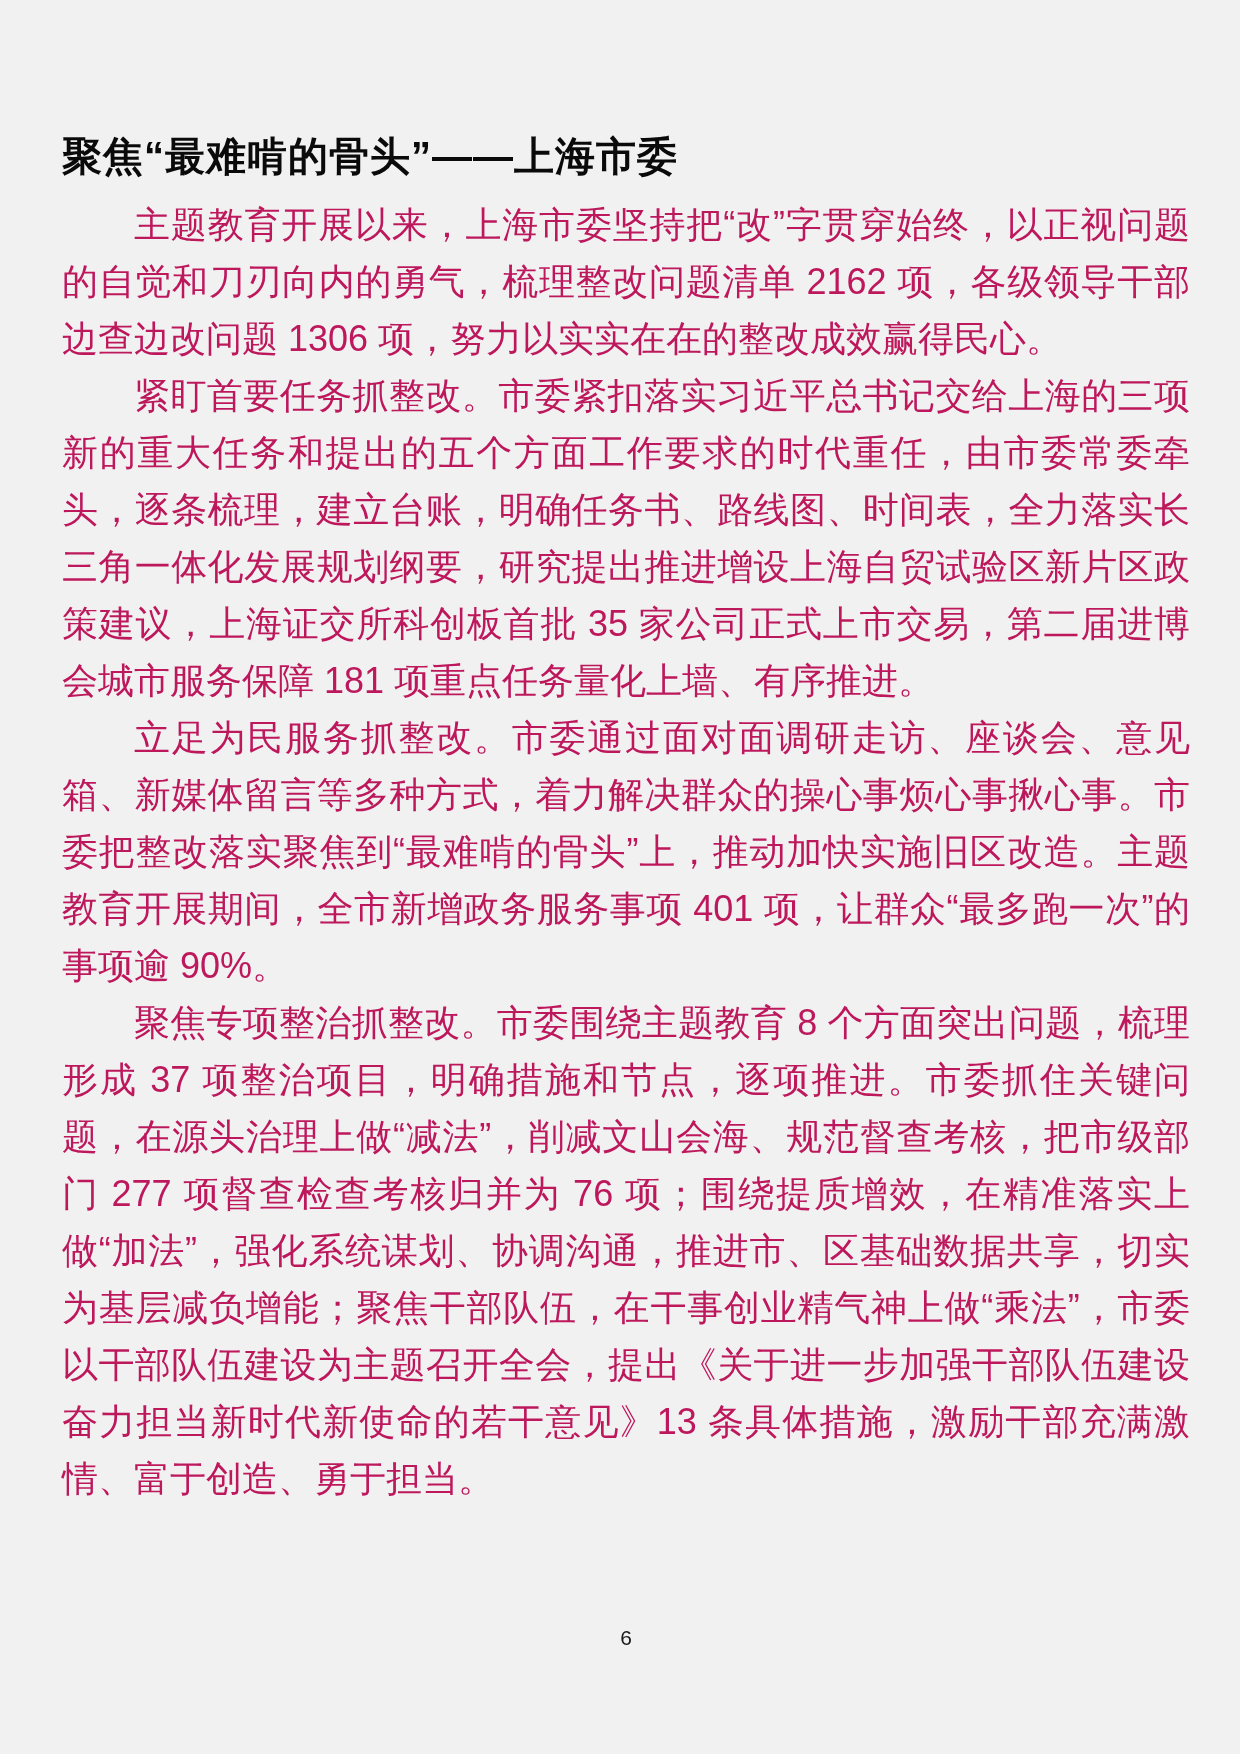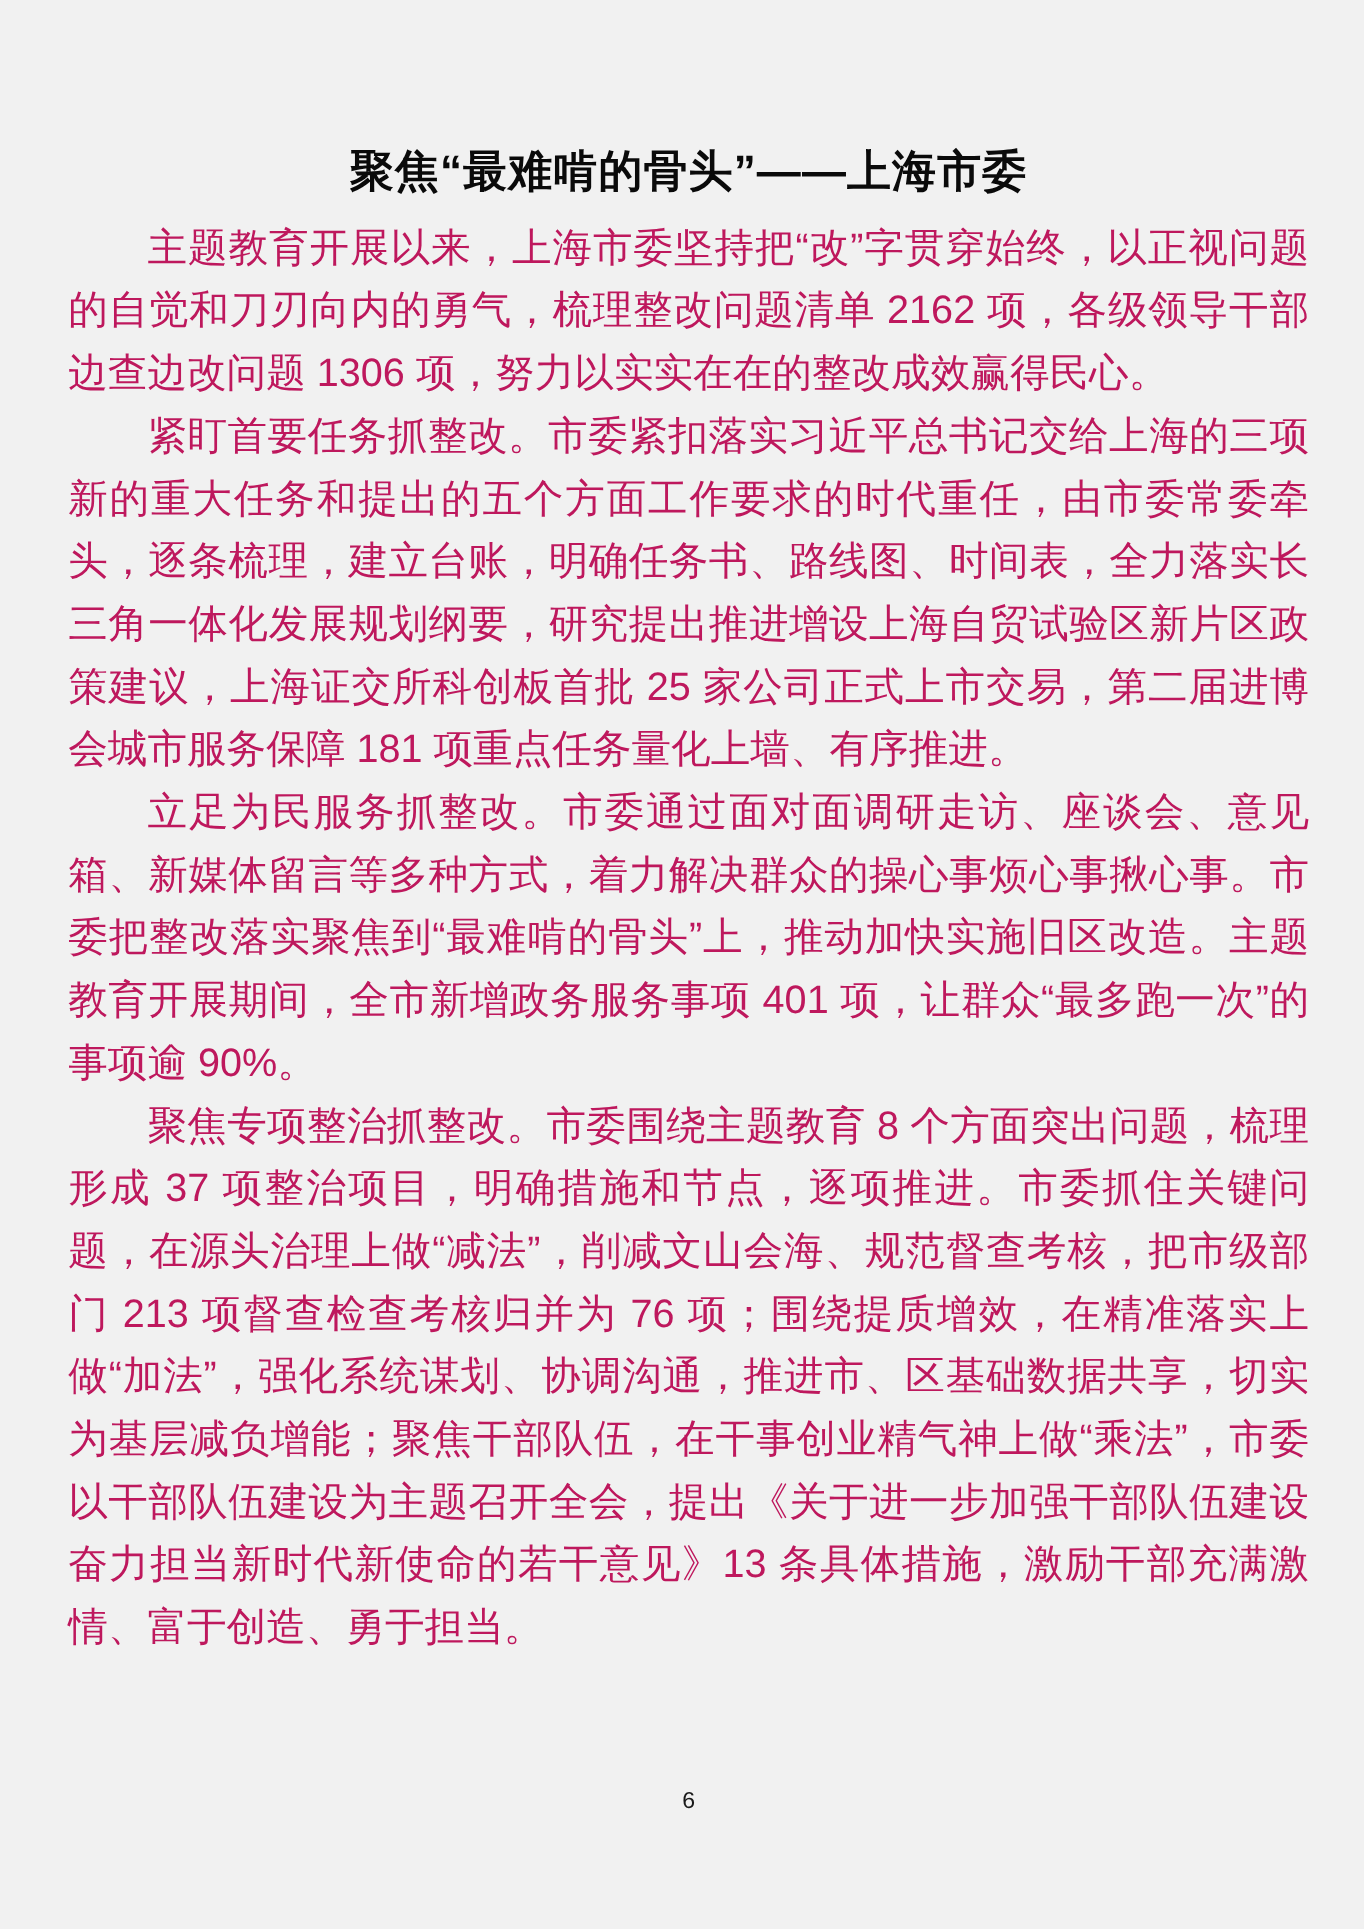--- a/index.html
+++ b/index.html
@@ -16,21 +16,20 @@
     color: #0d0d0d;
     padding: 130px 50px 0 62px;
     font-family: "Liberation Sans", "DejaVu Sans", sans-serif;
     overflow: hidden;
   }
   .doc-title {
     margin: 0 0 14px 0;
     font-size: 40px;
     line-height: 52px;
     font-weight: 700;
-    text-align: center;
     letter-spacing: 1px;
     color: #0a0a0a;
   }
   .doc-body p {
     margin: 0;
     font-size: 36px;
     line-height: 57px;
     text-align: justify;
     text-justify: inter-ideograph;
     text-indent: 2em;
@@ -48,19 +47,19 @@
   }
 </style>
 </head>
 <body>
 
 <div class="page">
   <h1 class="doc-title">聚焦“最难啃的骨头”——上海市委</h1>
 
   <div class="doc-body">
     <p>主题教育开展以来，上海市委坚持把“改”字贯穿始终，以正视问题的自觉和刀刃向内的勇气，梳理整改问题清单 2162 项，各级领导干部边查边改问题 1306 项，努力以实实在在的整改成效赢得民心。</p>
-    <p>紧盯首要任务抓整改。市委紧扣落实习近平总书记交给上海的三项新的重大任务和提出的五个方面工作要求的时代重任，由市委常委牵头，逐条梳理，建立台账，明确任务书、路线图、时间表，全力落实长三角一体化发展规划纲要，研究提出推进增设上海自贸试验区新片区政策建议，上海证交所科创板首批 25 家公司正式上市交易，第二届进博会城市服务保障 181 项重点任务量化上墙、有序推进。</p>
+    <p>紧盯首要任务抓整改。市委紧扣落实习近平总书记交给上海的三项新的重大任务和提出的五个方面工作要求的时代重任，由市委常委牵头，逐条梳理，建立台账，明确任务书、路线图、时间表，全力落实长三角一体化发展规划纲要，研究提出推进增设上海自贸试验区新片区政策建议，上海证交所科创板首批 35 家公司正式上市交易，第二届进博会城市服务保障 181 项重点任务量化上墙、有序推进。</p>
     <p>立足为民服务抓整改。市委通过面对面调研走访、座谈会、意见箱、新媒体留言等多种方式，着力解决群众的操心事烦心事揪心事。市委把整改落实聚焦到“最难啃的骨头”上，推动加快实施旧区改造。主题教育开展期间，全市新增政务服务事项 401 项，让群众“最多跑一次”的事项逾 90%。</p>
-    <p>聚焦专项整治抓整改。市委围绕主题教育 8 个方面突出问题，梳理形成 37 项整治项目，明确措施和节点，逐项推进。市委抓住关键问题，在源头治理上做“减法”，削减文山会海、规范督查考核，把市级部门 213 项督查检查考核归并为 76 项；围绕提质增效，在精准落实上做“加法”，强化系统谋划、协调沟通，推进市、区基础数据共享，切实为基层减负增能；聚焦干部队伍，在干事创业精气神上做“乘法”，市委以干部队伍建设为主题召开全会，提出《关于进一步加强干部队伍建设奋力担当新时代新使命的若干意见》13 条具体措施，激励干部充满激情、富于创造、勇于担当。</p>
+    <p>聚焦专项整治抓整改。市委围绕主题教育 8 个方面突出问题，梳理形成 37 项整治项目，明确措施和节点，逐项推进。市委抓住关键问题，在源头治理上做“减法”，削减文山会海、规范督查考核，把市级部门 277 项督查检查考核归并为 76 项；围绕提质增效，在精准落实上做“加法”，强化系统谋划、协调沟通，推进市、区基础数据共享，切实为基层减负增能；聚焦干部队伍，在干事创业精气神上做“乘法”，市委以干部队伍建设为主题召开全会，提出《关于进一步加强干部队伍建设奋力担当新时代新使命的若干意见》13 条具体措施，激励干部充满激情、富于创造、勇于担当。</p>
   </div>
 
   <div class="page-number">6</div>
 </div>
 
 </body></html>

